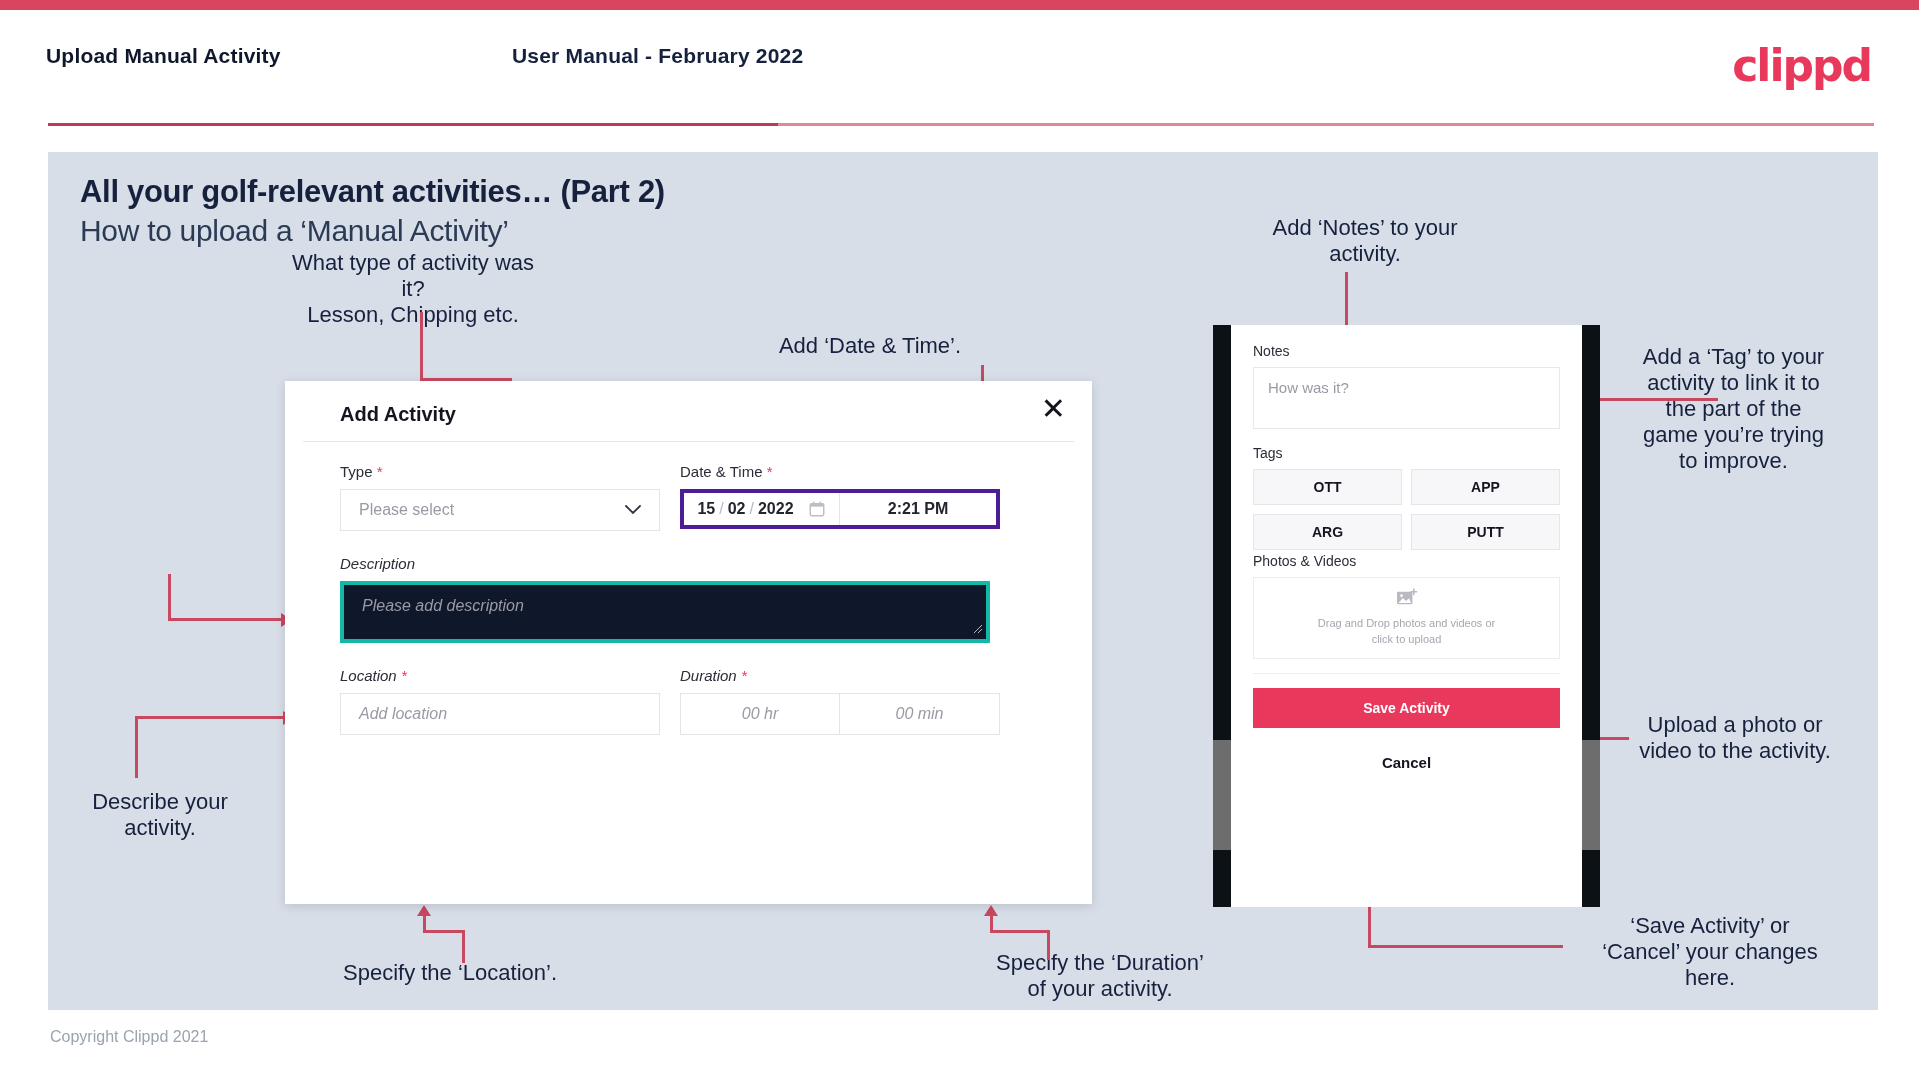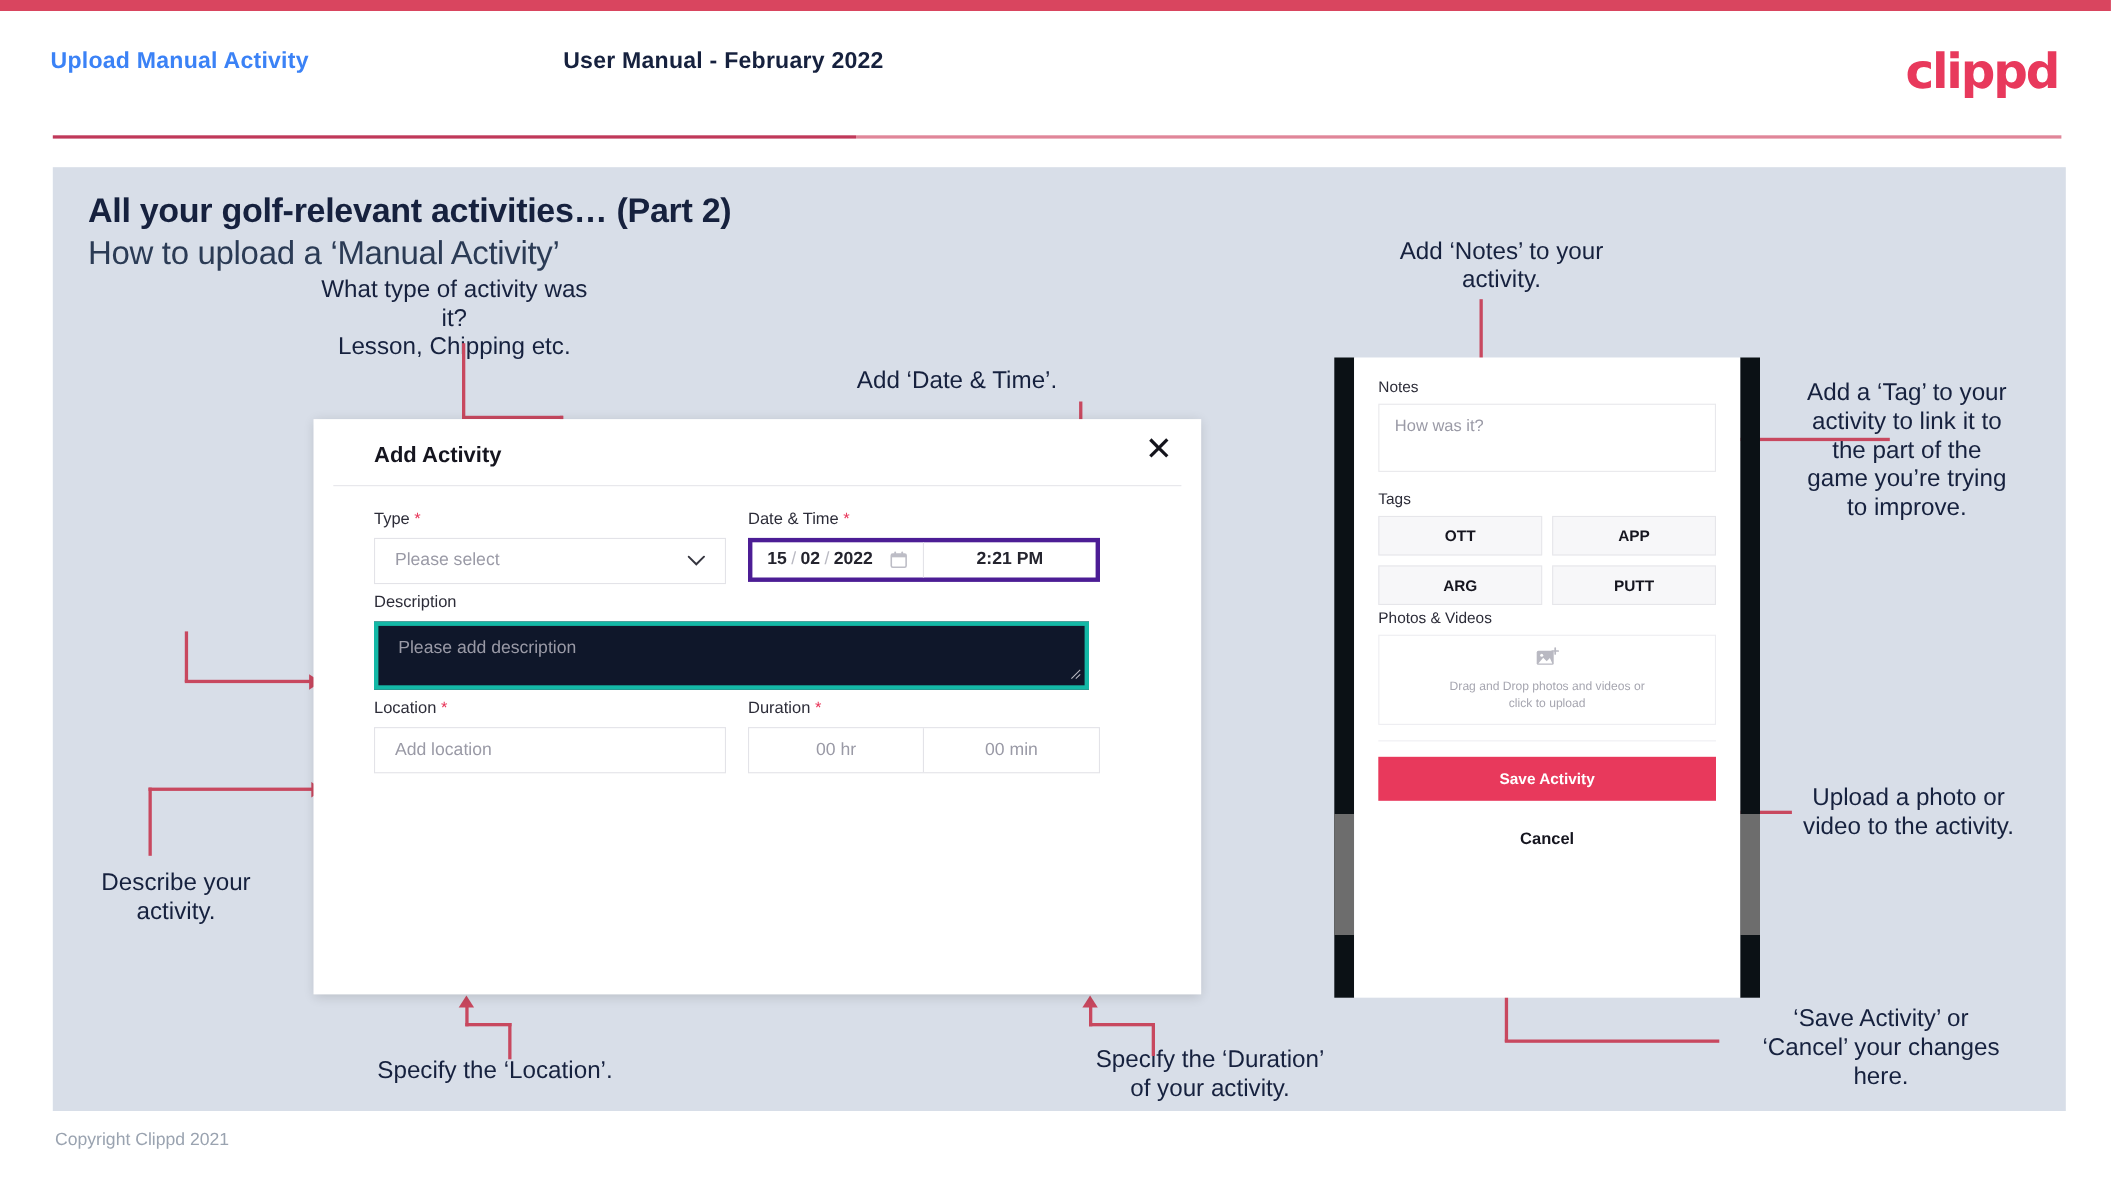--- a/index.html
+++ b/index.html
@@ -13,21 +13,21 @@
 
   
   .top-bar {
     position: absolute; top: 0; left: 0; width: 1919px; height: 10px;
     background: #d9455f;
   }
 
   
   .header-title {
     position: absolute; left: 46px; top: 44px;
-    font-size: 21px; font-weight: 700; color: #3b82f6; letter-spacing: .2px;
+    font-size: 21px; font-weight: 700; color: #0f172a; letter-spacing: .2px;
   }
   .header-sub {
     position: absolute; left: 512px; top: 44px;
     font-size: 21px; font-weight: 700; color: #16213e; letter-spacing: .2px;
   }
   .logo {
     position: absolute; right: 48px; top: 40px;
     font-size: 44px; font-weight: 700; color: #e8395c;
     letter-spacing: -2px; font-family: "DejaVu Sans", sans-serif;
   }
@@ -121,21 +121,21 @@
   .resize-grip {
     position: absolute; right: 3px; bottom: 2px; font-size: 12px; color: #b8b8c0;
     transform: rotate(0deg);
   }
   .dur-group { display: flex; width: 320px; height: 42px; border: 1px solid #e3e3e8; }
   .dur-cell { flex: 1 1 50%; display: flex; align-items: center; justify-content: center;
               font-size: 16px; color: #9a9aa6; }
   .dur-cell.first { border-right: 1px solid #e3e3e8; }
 
   .mt22 { margin-top: 22px; }
-  .mt20 { margin-top: 8px; }
+  .mt20 { margin-top: 24px; font-style: italic; }
 
   
   .phone {
     position: absolute; left: 1213px; top: 325px; width: 387px; height: 582px;
   }
   .bezel-l, .bezel-r {
     position: absolute; top: 0; width: 18px; height: 582px; background: #0b1115;
   }
   .bezel-l { left: 0; }
   .bezel-r { right: 0; }

